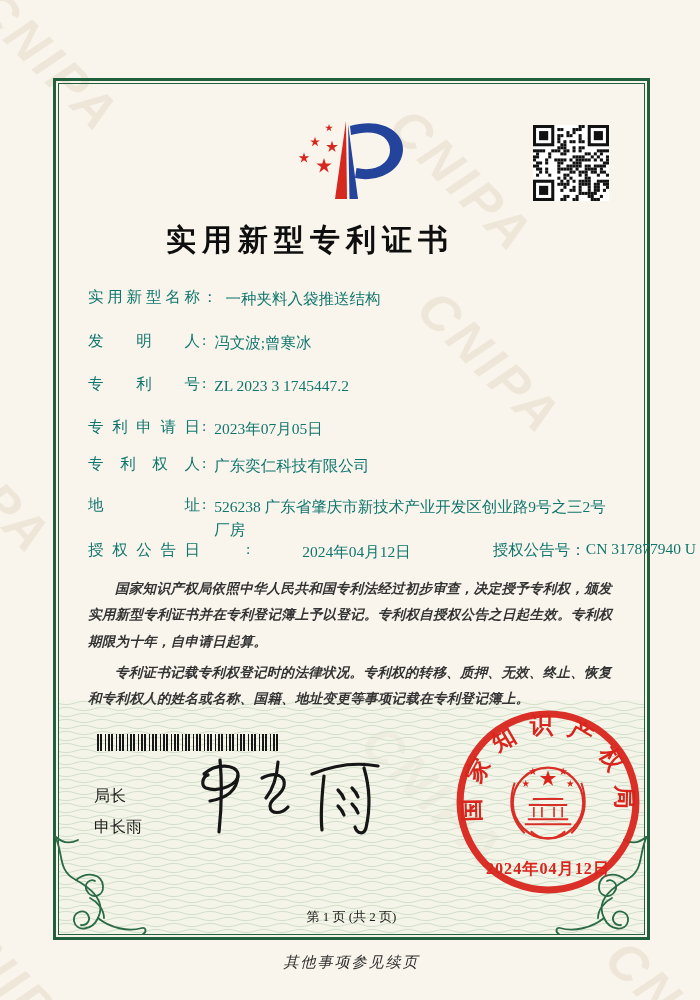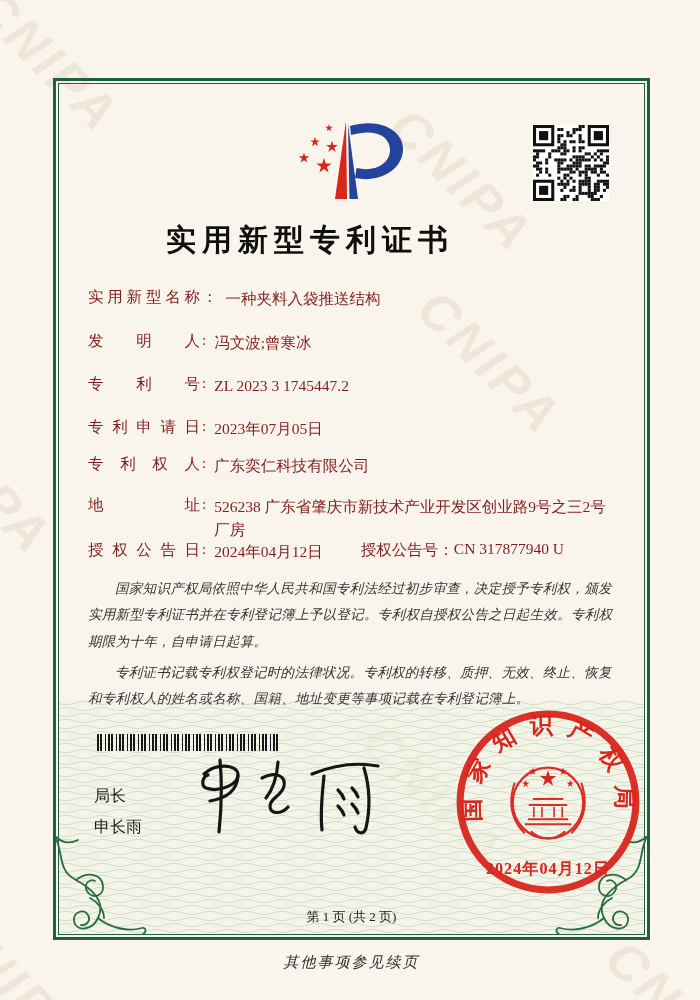--- a/index.html
+++ b/index.html
@@ -15,29 +15,29 @@
   .frame .inner{position:absolute;inset:2px;border:1px solid #20603c;}
   
   .waves{position:absolute;left:59px;top:700px;width:585px;height:236px;z-index:1;}
   
   .certno{position:absolute;left:88px;top:111px;font-size:15px;letter-spacing:1px;z-index:3;color:#222;}
   .logo{position:absolute;left:288px;top:108px;z-index:3;}
   .qr{position:absolute;left:533px;top:125px;z-index:3;}
   .title{position:absolute;left:53px;top:220px;width:514px;text-align:center;font-size:30px;
          font-weight:bold;letter-spacing:6px;color:#0e0e0e;z-index:3;}
   
-  .frow{position:absolute;left:88px;display:flex;align-items:flex-start;font-size:15.5px;color:#7f1d1d;z-index:3;}
+  .frow{position:absolute;left:88px;display:flex;align-items:flex-start;font-size:15.5px;color:#0f766e;z-index:3;}
   .flabel{display:inline-block;width:112px;text-align:justify;text-align-last:justify;flex:none;}
   .fsep{margin:0 8px 0 2px;flex:none;}
   .fval{max-width:402px;line-height:1.5;}
   .faux{display:flex;margin-left:38px;}
   
   .bodytext{position:absolute;left:88px;top:576px;width:532px;font-size:13.5px;line-height:1.95;
             font-style:italic;letter-spacing:.3px;color:#333;z-index:3;}
-  .bodytext p{margin:0 0 5px;text-indent:2em;}
+  .bodytext p{margin:0 0 5px;text-indent:2em;font-weight:bold;}
   
   .barcode{position:absolute;left:97px;top:734px;width:184px;height:17px;z-index:3;
      background:repeating-linear-gradient(90deg,#161616 0 2px,rgba(0,0,0,0) 2px 3px,#161616 3px 5px,
      rgba(0,0,0,0) 5px 8px,#161616 8px 9px,rgba(0,0,0,0) 9px 11px);}
   
   .sig-title{position:absolute;left:94px;top:786px;font-family:"Liberation Sans","DejaVu Sans",sans-serif;
              font-size:16px;color:#1c1c1c;z-index:3;}
   .sig-name{position:absolute;left:94px;top:817px;font-family:"Liberation Sans","DejaVu Sans",sans-serif;
             font-size:16px;color:#1c1c1c;z-index:3;}
   .sigsvg{position:absolute;left:192px;top:748px;z-index:3;}
@@ -386,21 +386,21 @@
   <div class="frow" style="top:454px;">
     <span class="flabel">专利权人</span>
       <span class="fsep">:</span>
       <span class="fval">广东奕仁科技有限公司</span>
   </div>
   <div class="frow" style="top:495px;">
     <span class="flabel">地址</span>
       <span class="fsep">:</span>
       <span class="fval">526238 广东省肇庆市新技术产业开发区创业路9号之三2号厂房</span>
   </div>
-  <div class="frow" style="top:540px;">
+  <div class="frow" style="top:540px;gap:44px;">
     <span class="flabel">授权公告日</span>
       <span class="fsep">:</span>
       <span class="fval">2024年04月12日</span>
     <span class="faux">
       <span>授权公告号</span>
         <span>：</span>
         <span>CN 317877940 U</span>
     </span>
   </div>
 

